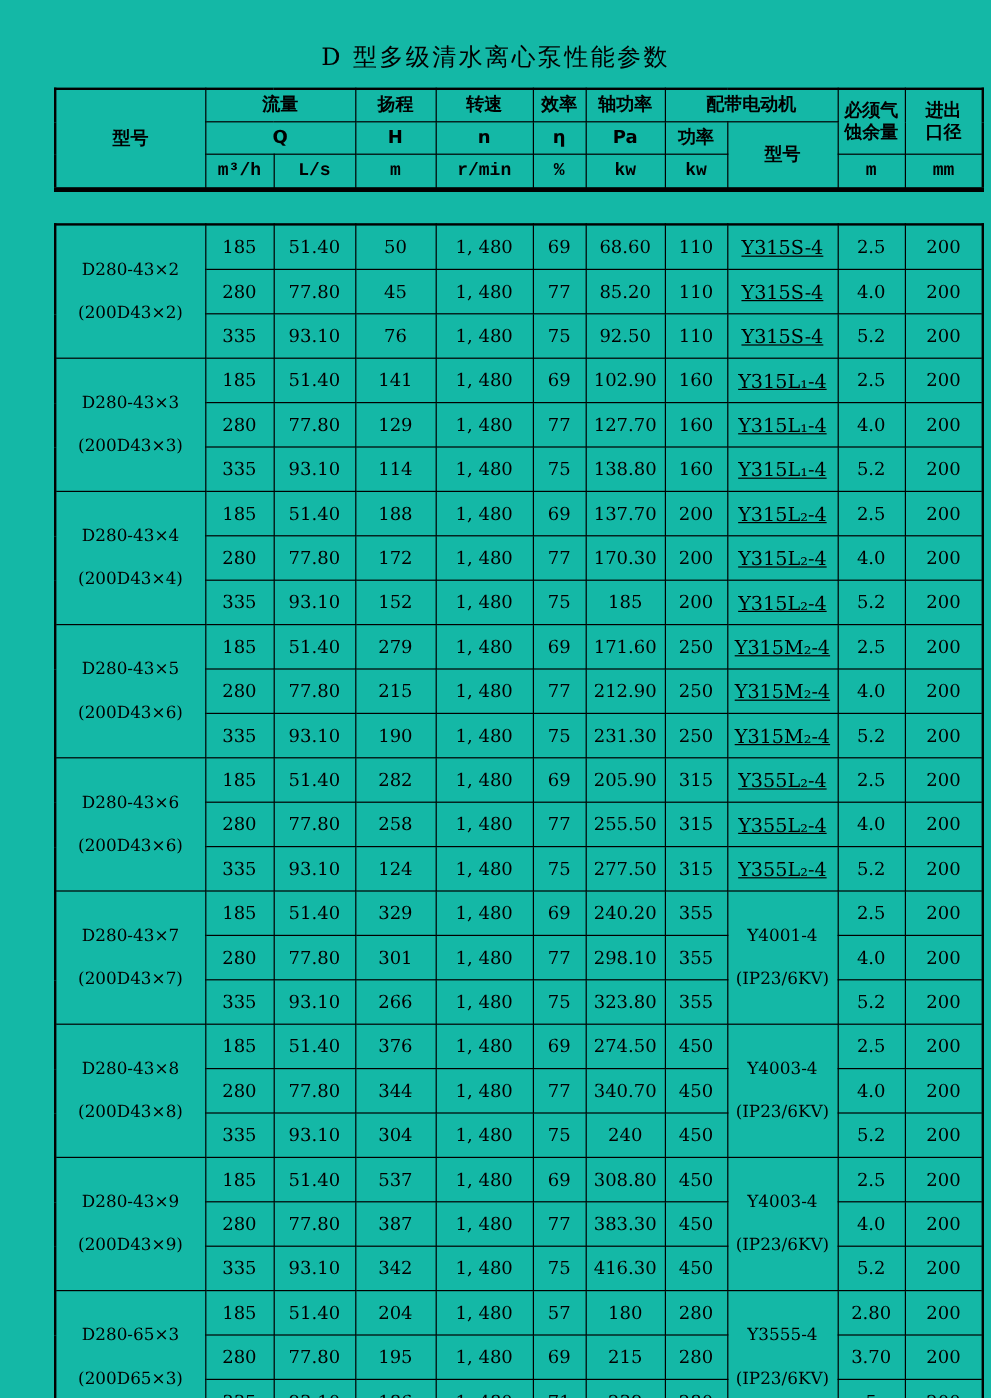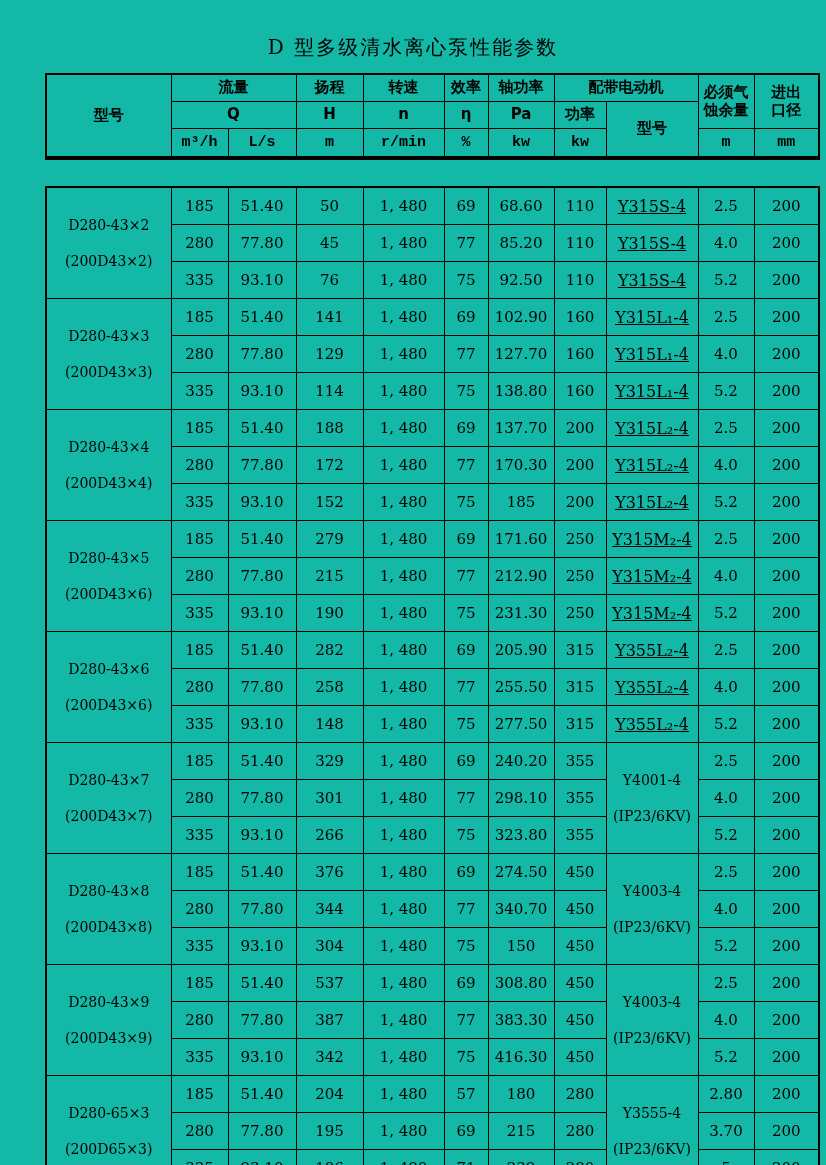--- a/index.html
+++ b/index.html
@@ -292,21 +292,21 @@
           <td>77</td>
           <td>255.50</td>
           <td>315</td>
           <td class="motor-model-cell">Y355L₂-4</td>
           <td>4.0</td>
           <td>200</td>
         </tr>
         <tr>
           <td>335</td>
           <td>93.10</td>
-          <td>148</td>
+          <td>124</td>
           <td>1, 480</td>
           <td>75</td>
           <td>277.50</td>
           <td>315</td>
           <td class="motor-model-cell">Y355L₂-4</td>
           <td>5.2</td>
           <td>200</td>
         </tr>
         <tr>
           <td rowspan="3" class="model-cell">
@@ -378,21 +378,21 @@
           <td>450</td>
           <td>4.0</td>
           <td>200</td>
         </tr>
         <tr>
           <td>335</td>
           <td>93.10</td>
           <td>304</td>
           <td>1, 480</td>
           <td>75</td>
-          <td>150</td>
+          <td>240</td>
           <td>450</td>
           <td>5.2</td>
           <td>200</td>
         </tr>
         <tr>
           <td rowspan="3" class="model-cell">
             <div>D280-43×9</div>
             <div>(200D43×9)</div>
           </td>
           <td>185</td>

